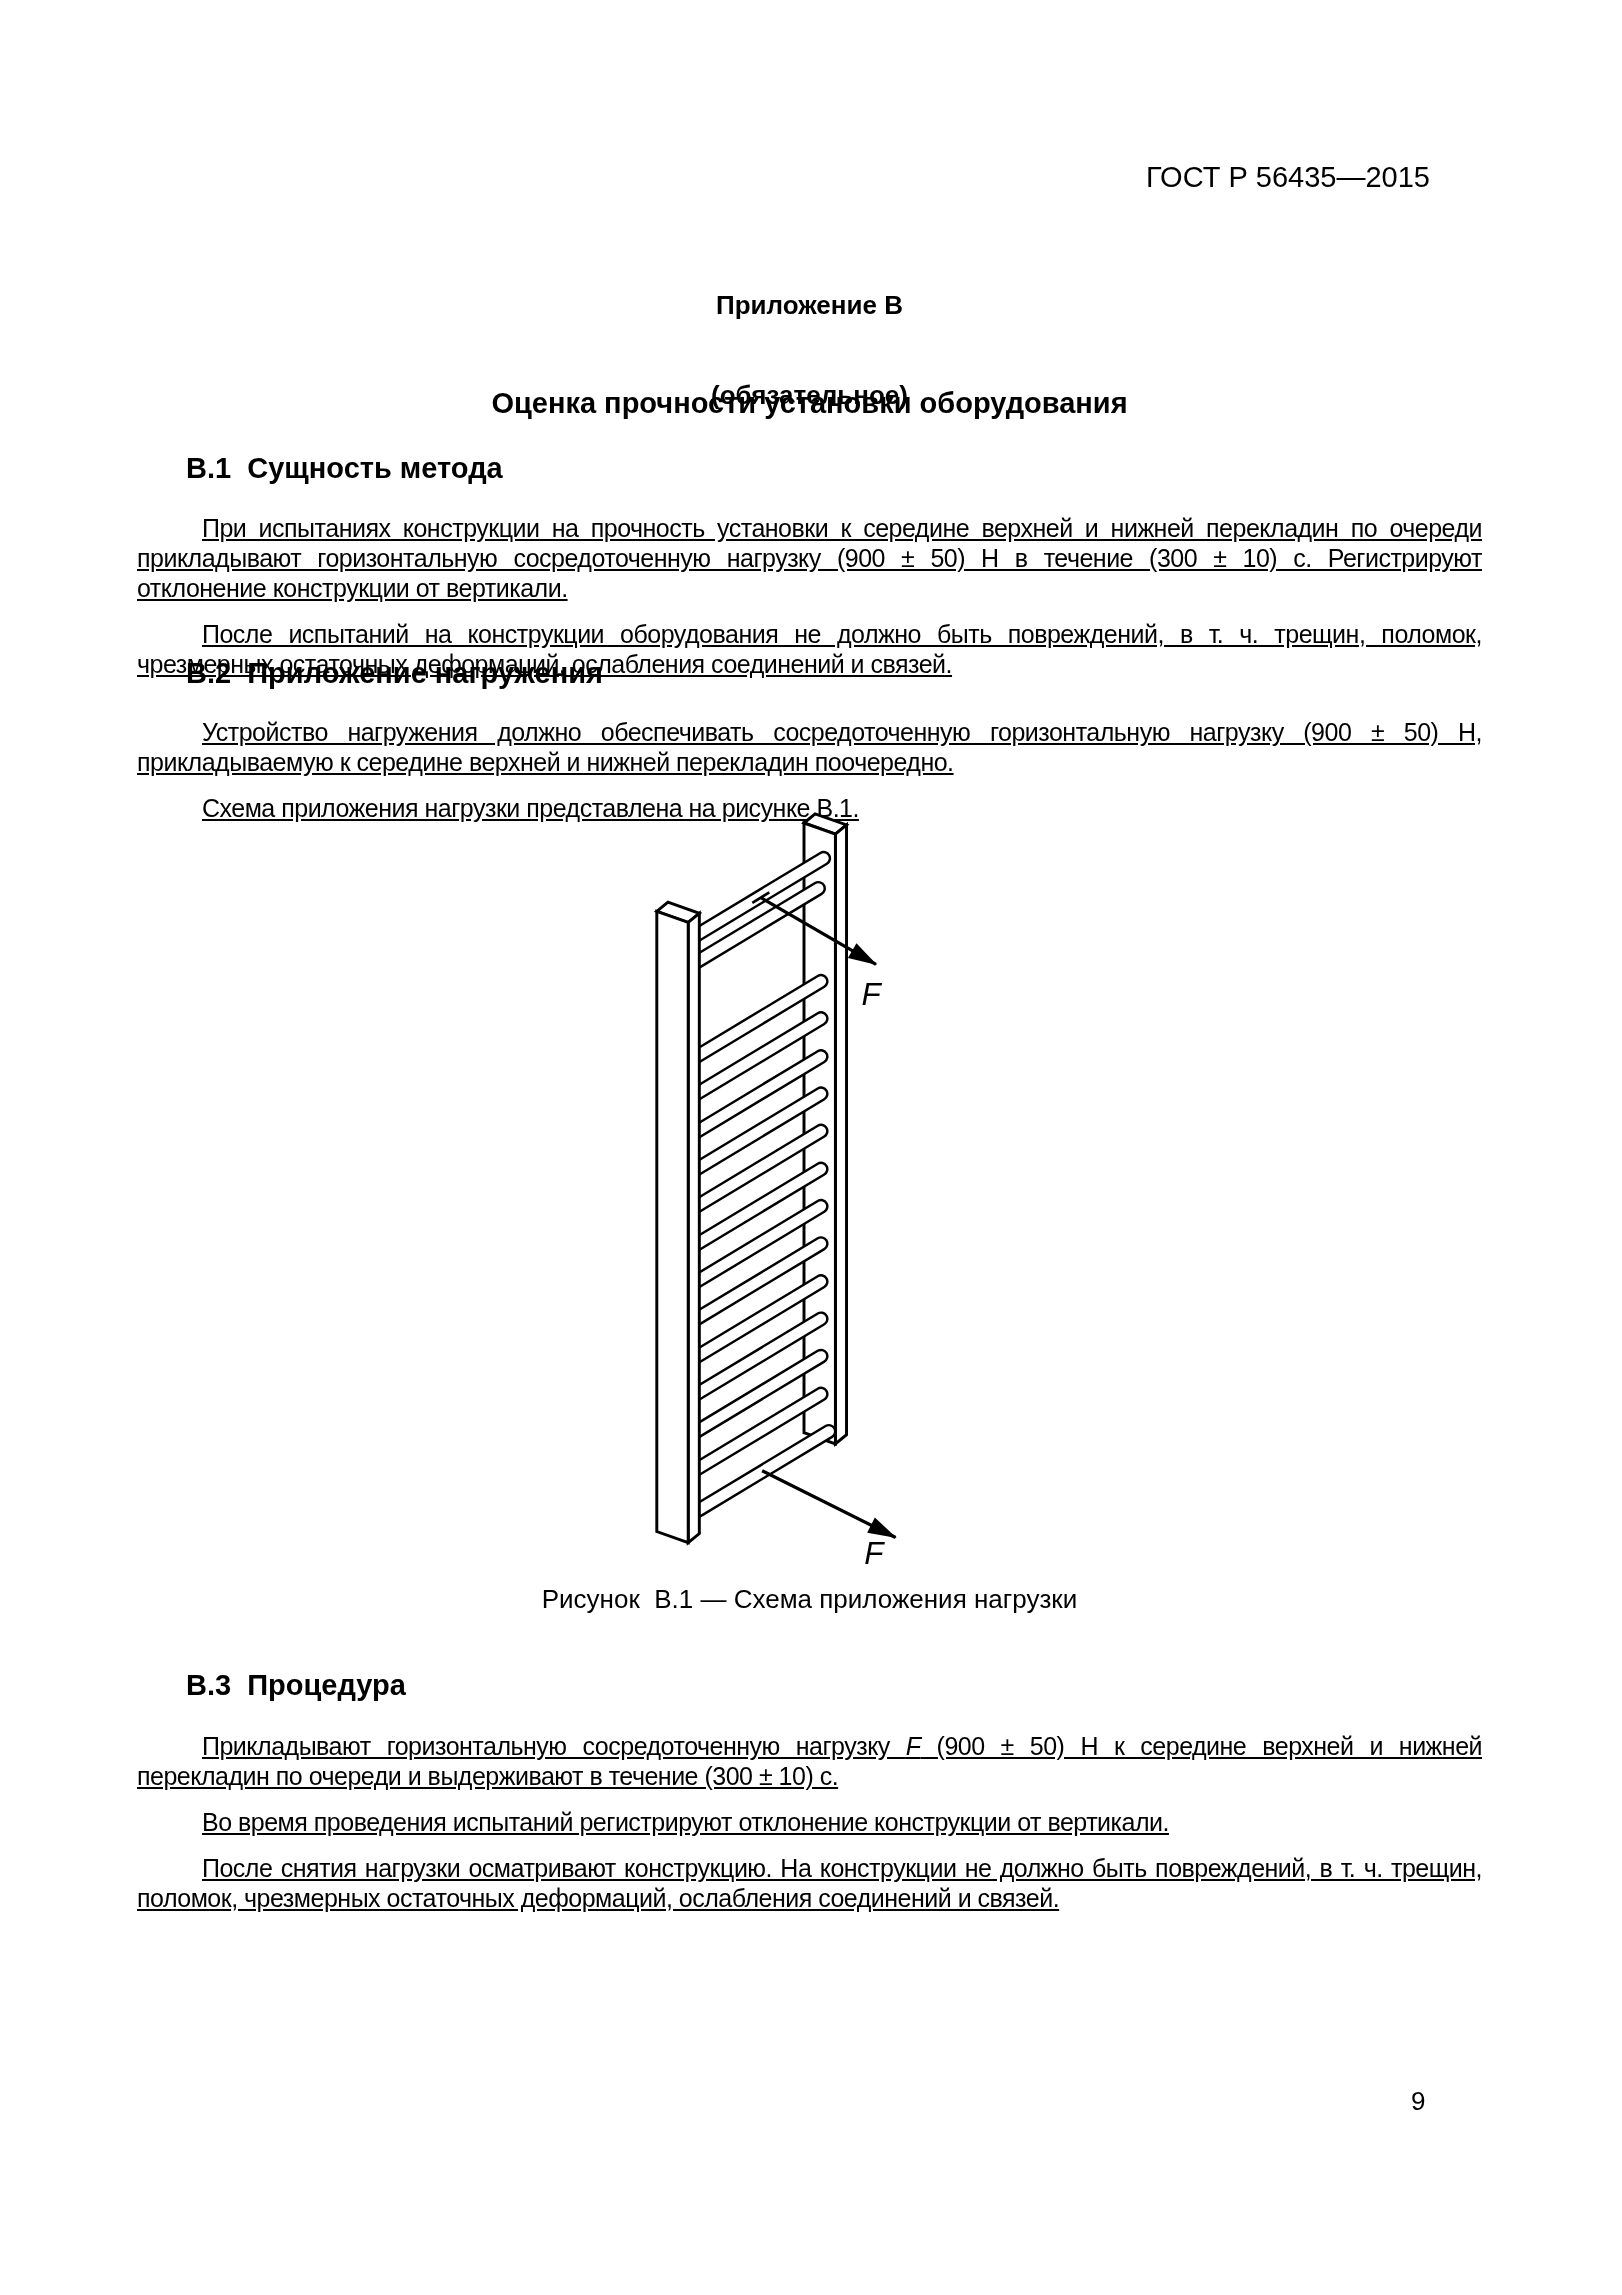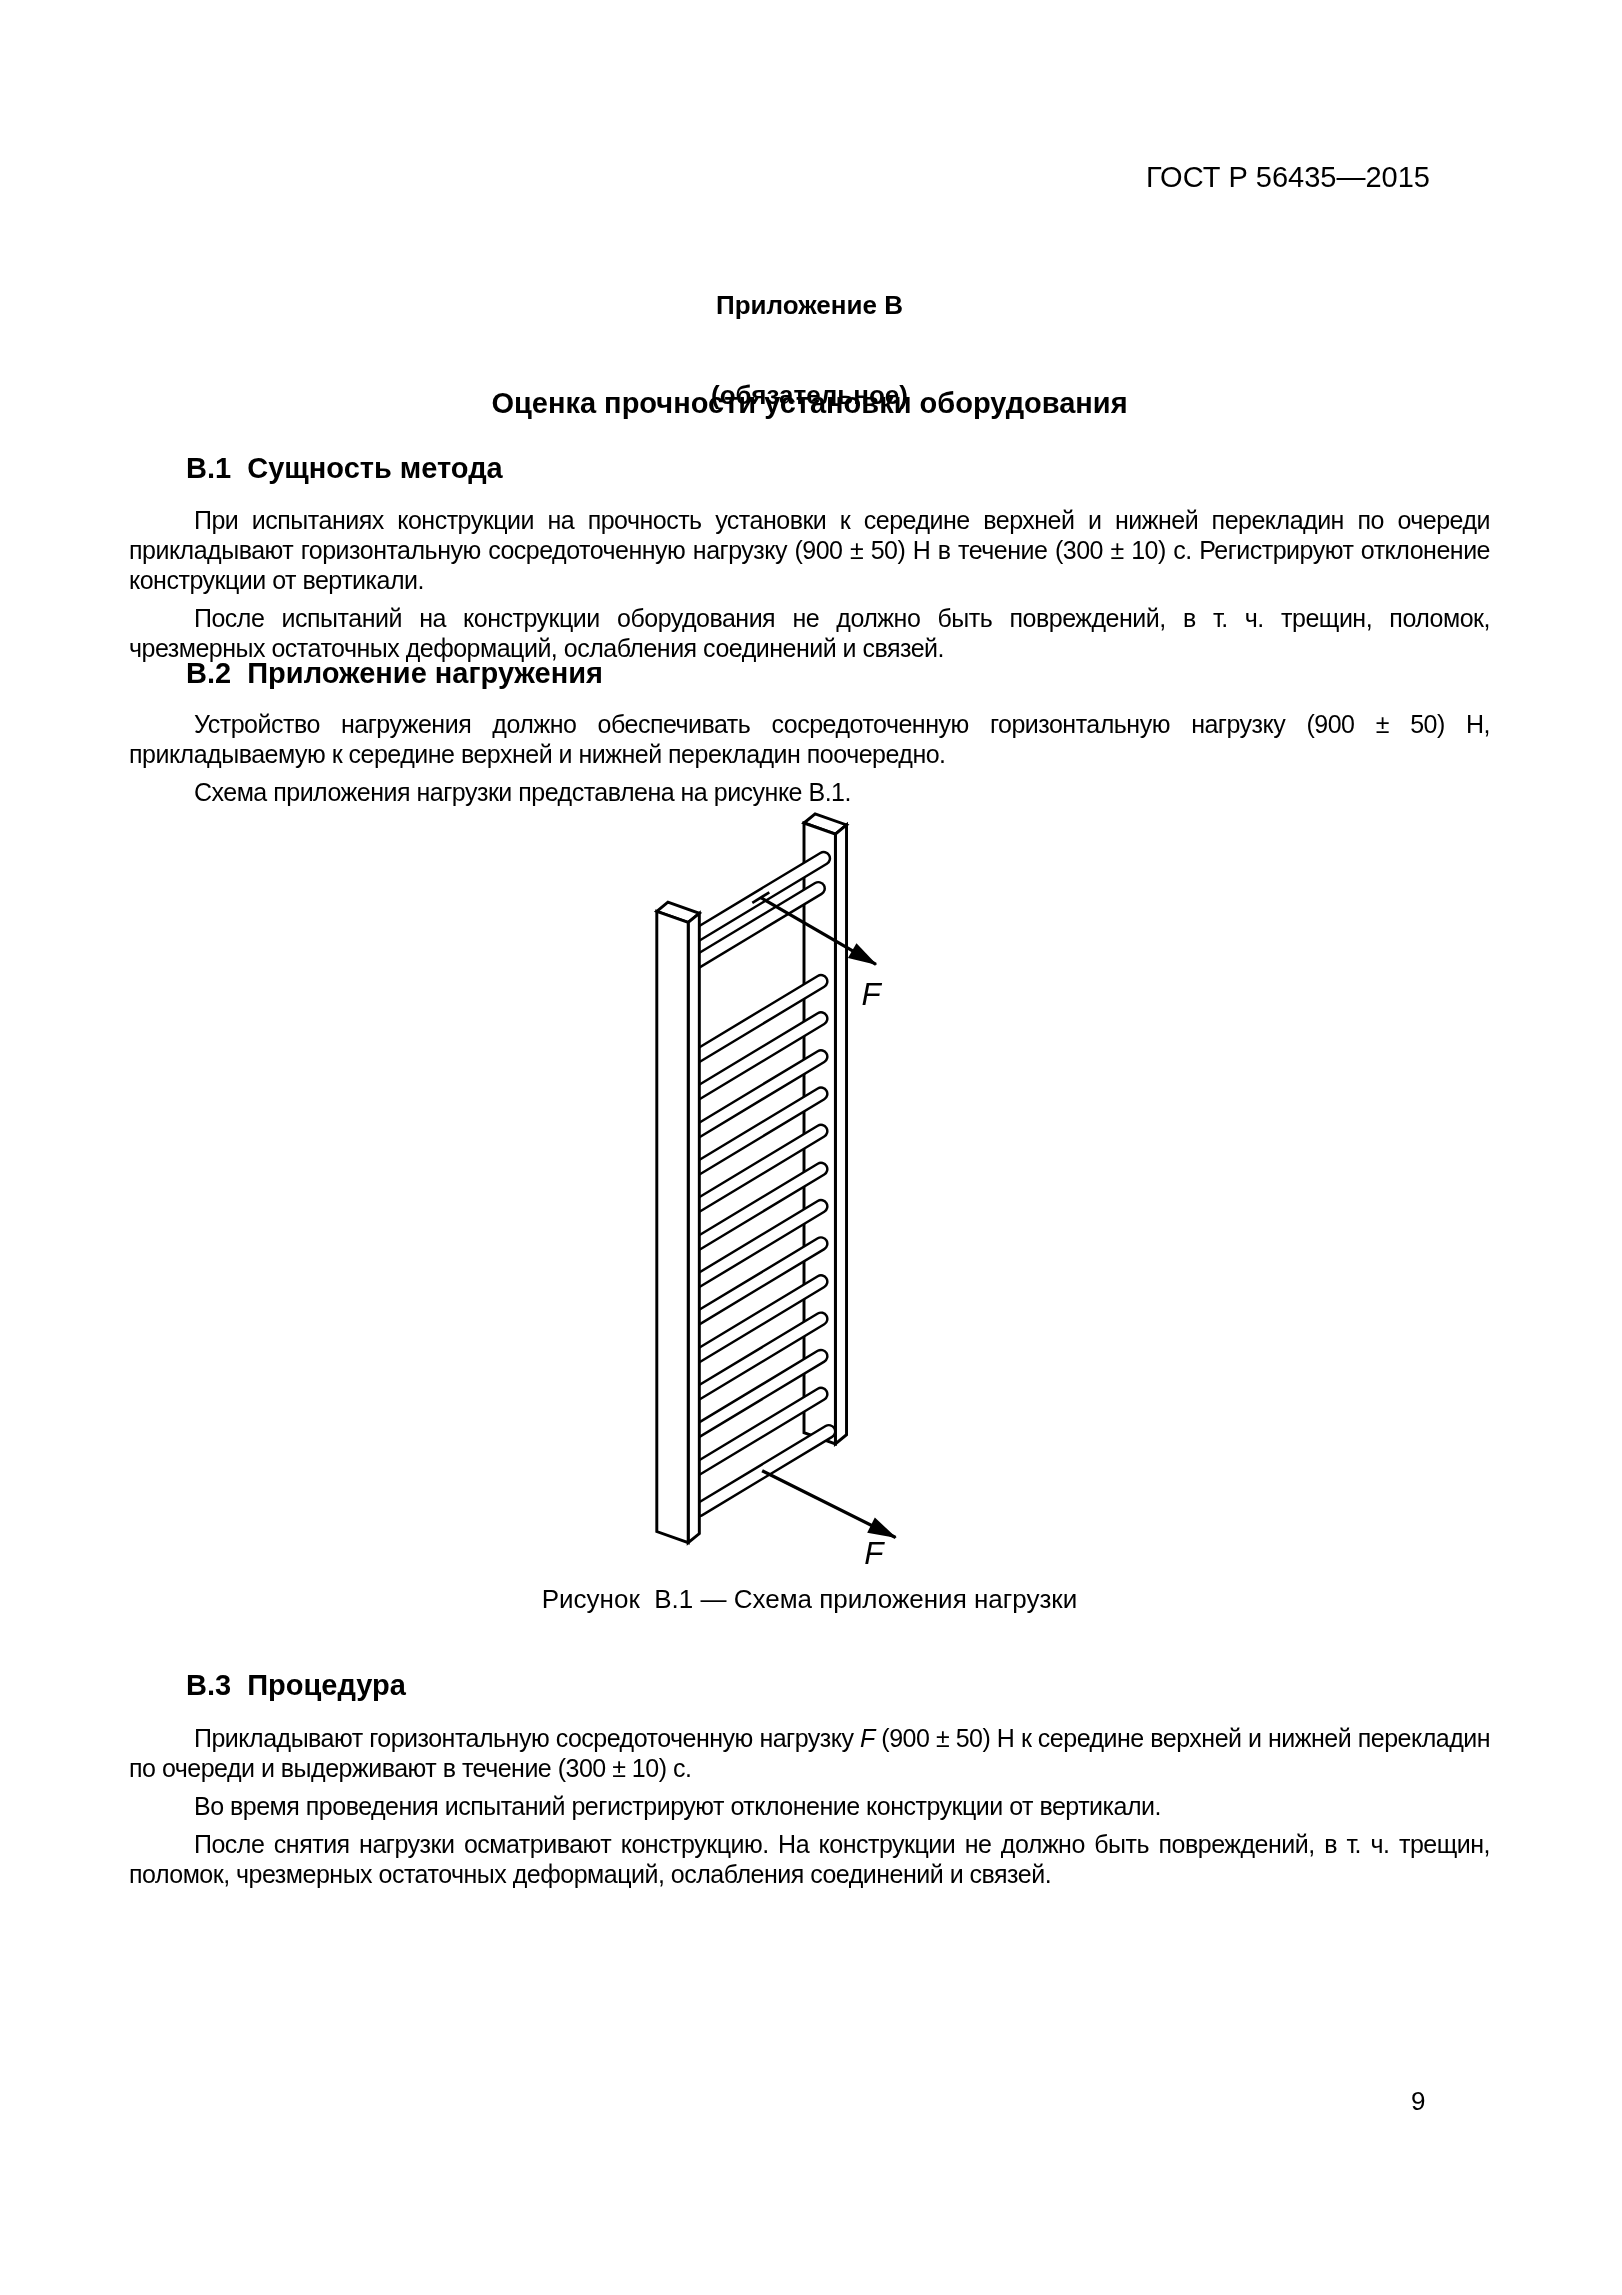--- a/index.html
+++ b/index.html
@@ -28,21 +28,21 @@
   }
   .sec-heading{
     position:absolute;left:186px;
     font-size:29px;font-weight:bold;white-space:pre-wrap;
   }
   .body-block{
     position:absolute;left:121px;width:1377px;
     font-size:25px;line-height:30px;letter-spacing:-0.5px;
     text-align:justify;
   }
-  .body-block p{margin:8px;text-indent:65px;}
+  .body-block p{margin:16px;text-indent:65px;text-decoration:underline;}
   .it{font-style:italic;}
   #b1-heading{top:452px;}
   #b1-block{top:497px;}
   #b2-heading{top:657px;}
   #b2-block{top:701px;}
   #b3-heading{top:1669px;text-align:center;}
   #b3-block{top:1715px;}
   .figure-svg{position:absolute;left:645px;top:806px;}
   .figure-caption{
     position:absolute;top:1584px;left:121px;width:1377px;

